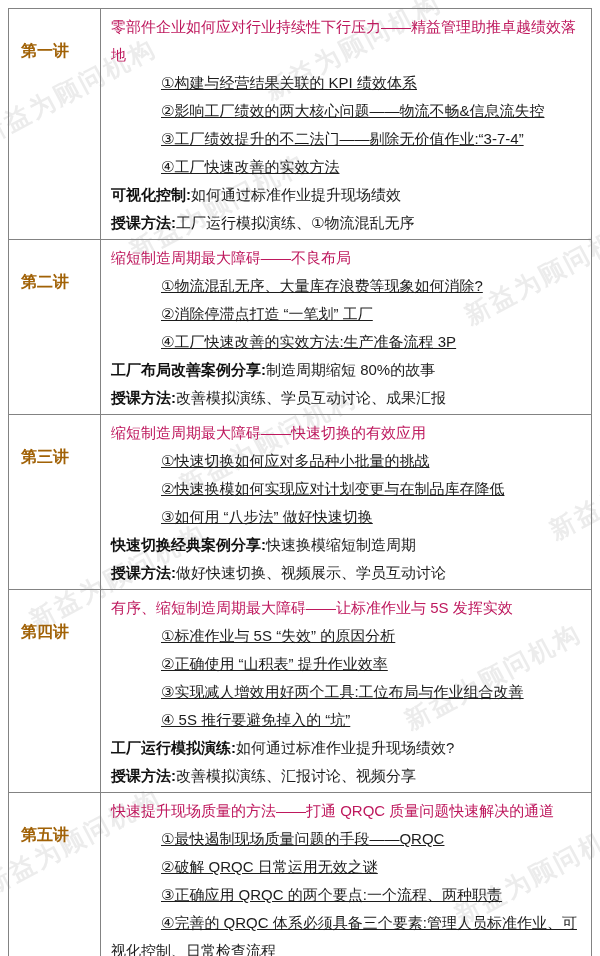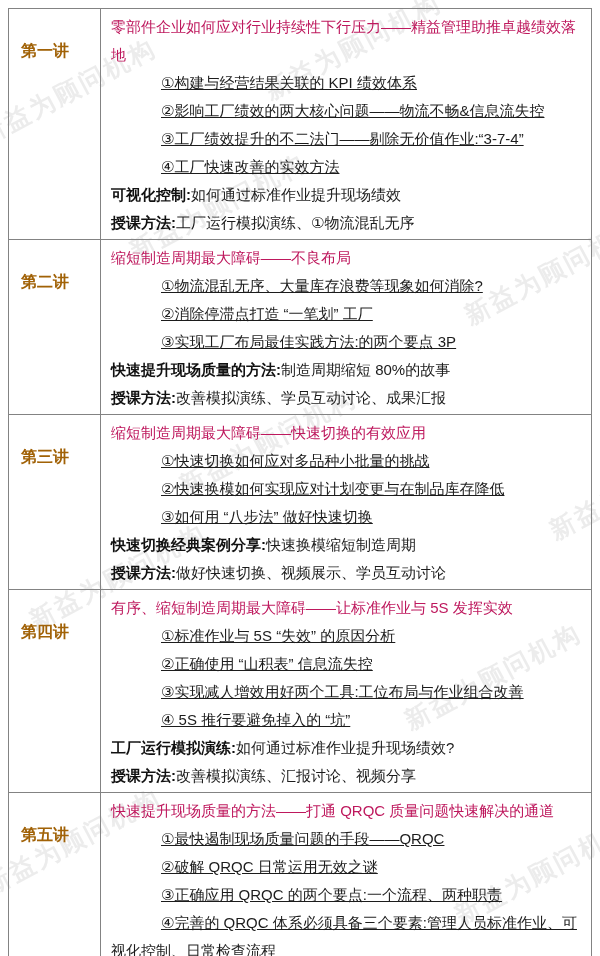--- a/index.html
+++ b/index.html
@@ -108,22 +108,22 @@
   </tr>
 
   <tr>
     <td class="label-cell">
       <div class="lecture-label">第二讲</div>
     </td>
     <td class="content-cell">
       <p class="row-title">缩短制造周期最大障碍——不良布局</p>
     <p class="item">①物流混乱无序、大量库存浪费等现象如何消除?</p>
             <p class="item">②消除停滞点打造 “一笔划” 工厂</p>
-            <p class="item">③实现工厂布局最佳实践方法:的两个要点 3P</p>
-            <p class="extra"><span class="extra-label">快速提升现场质量的方法:</span><span>制造周期缩短 80%的故事</span></p>
+            <p class="item">④工厂快速改善的实效方法:生产准备流程 3P</p>
+            <p class="extra"><span class="extra-label">工厂布局改善案例分享:</span><span>制造周期缩短 80%的故事</span></p>
             <p class="extra"><span class="extra-label">授课方法:</span><span>改善模拟演练、学员互动讨论、成果汇报</span></p>
           </td>
   </tr>
 
   <tr>
     <td class="label-cell">
       <div class="lecture-label">第三讲</div>
     </td>
     <td class="content-cell">
       <p class="row-title">缩短制造周期最大障碍——快速切换的有效应用</p>
@@ -135,21 +135,21 @@
           </td>
   </tr>
 
   <tr>
     <td class="label-cell">
       <div class="lecture-label">第四讲</div>
     </td>
     <td class="content-cell">
       <p class="row-title">有序、缩短制造周期最大障碍——让标准作业与 5S 发挥实效</p>
     <p class="item">①标准作业与 5S “失效” 的原因分析</p>
-            <p class="item">②正确使用 “山积表” 信息流失控</p>
+            <p class="item">②正确使用 “山积表” 提升作业效率</p>
             <p class="item">③实现减人增效用好两个工具:工位布局与作业组合改善</p>
             <p class="item">④ 5S 推行要避免掉入的 “坑”</p>
             <p class="extra"><span class="extra-label">工厂运行模拟演练:</span><span>如何通过标准作业提升现场绩效?</span></p>
             <p class="extra"><span class="extra-label">授课方法:</span><span>改善模拟演练、汇报讨论、视频分享</span></p>
           </td>
   </tr>
 
   <tr>
     <td class="label-cell">
       <div class="lecture-label">第五讲</div>

